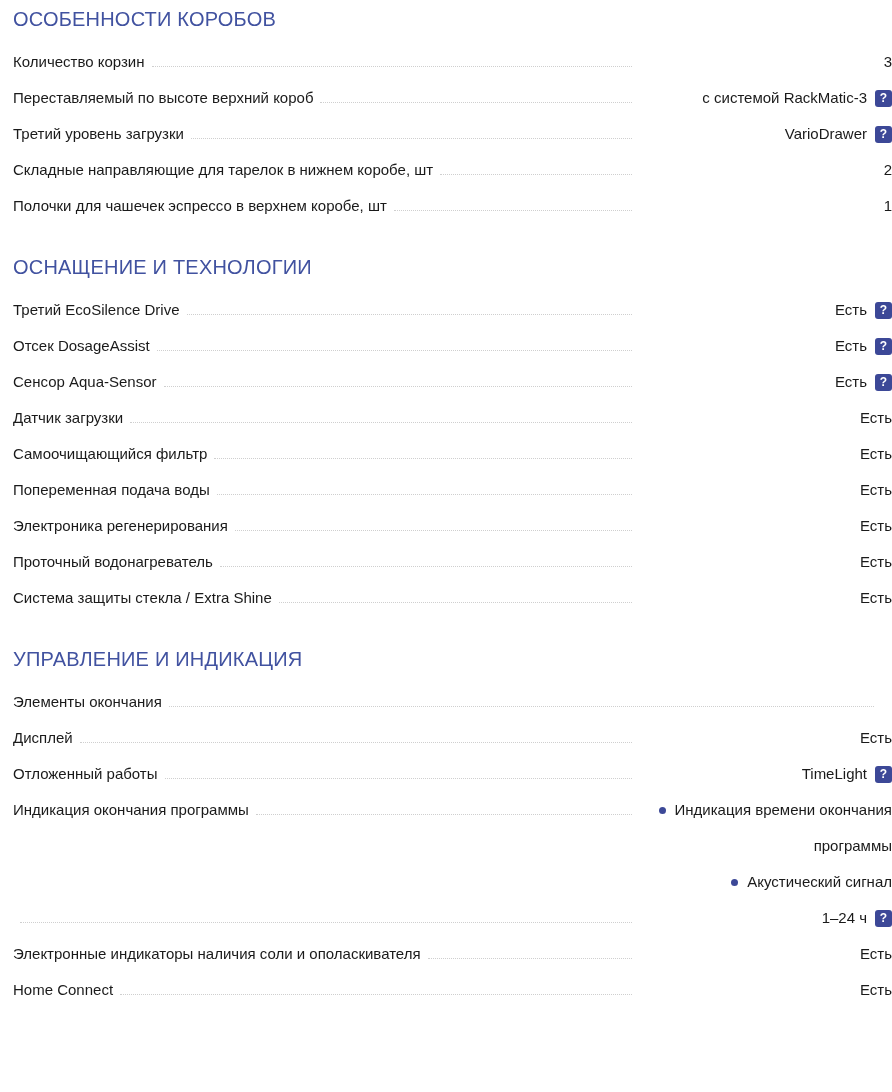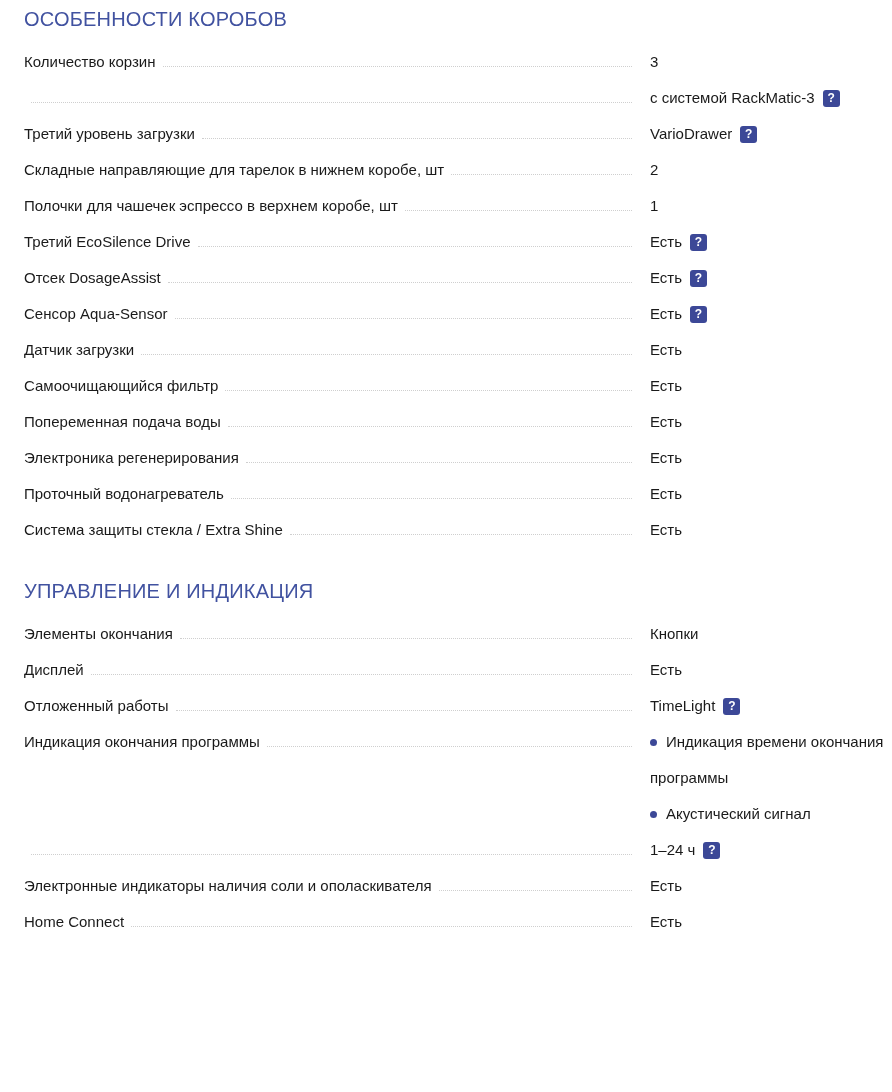--- a/index.html
+++ b/index.html
@@ -13,37 +13,38 @@
   html,body{background:#ffffff;}
   body{
     width:892px;
     min-height:1092px;
     font-family:"Liberation Sans","DejaVu Sans",sans-serif;
     font-size:15px;
     color:var(--text-color);
     -webkit-font-smoothing:antialiased;
   }
   .page{
-    padding:6px 0 20px 24px;
+    padding:6px 0 20px 13px;
     width:892px;
   }
   h2.section-title{
     color:var(--heading-color);
     font-size:20px;
     font-weight:400;
     line-height:26px;
     letter-spacing:.2px;
     margin:30px 0 12px 0;
   }
   section.section:first-of-type h2.section-title{margin-top:0;}
   .row{
     display:flex;
     align-items:baseline;
     min-height:36px;
     line-height:36px;
+    text-align:right;
   }
   .row .label{
     flex:0 1 auto;
     white-space:nowrap;
   }
   .row .leader{
     flex:1 1 auto;
     min-width:20px;
     border-bottom:1px dotted var(--leader-color);
     margin:0 18px 0 7px;
@@ -84,40 +85,42 @@
 
 <div class="page">
     <section class="section">
       <h2 class="section-title">ОСОБЕННОСТИ КОРОБОВ</h2>
       <div class="row">
         <span class="label">Количество корзин</span>
         <span class="leader"></span>
         <div class="value"><span class="value-text">3</span></div>
       </div>
       <div class="row">
+        <span class="label">Переставляемый по высоте верхний короб</span>
         <span class="leader"></span>
         <div class="value"><span class="value-text">с системой RackMatic-3</span><span class="help">?</span></div>
       </div>
       <div class="row">
         <span class="label">Третий уровень загрузки</span>
         <span class="leader"></span>
         <div class="value"><span class="value-text">VarioDrawer</span><span class="help">?</span></div>
       </div>
       <div class="row">
         <span class="label">Складные направляющие для тарелок в нижнем коробе, шт</span>
         <span class="leader"></span>
         <div class="value"><span class="value-text">2</span></div>
       </div>
       <div class="row">
         <span class="label">Полочки для чашечек эспрессо в верхнем коробе, шт</span>
         <span class="leader"></span>
         <div class="value"><span class="value-text">1</span></div>
       </div>
     </section>
     <section class="section">
+      <h2 class="section-title">ОСНАЩЕНИЕ И ТЕХНОЛОГИИ</h2>
       <div class="row">
         <span class="label">Третий EcoSilence Drive</span>
         <span class="leader"></span>
         <div class="value"><span class="value-text">Есть</span><span class="help">?</span></div>
       </div>
       <div class="row">
         <span class="label">Отсек DosageAssist</span>
         <span class="leader"></span>
         <div class="value"><span class="value-text">Есть</span><span class="help">?</span></div>
       </div>
@@ -155,21 +158,20 @@
         <span class="label">Система защиты стекла / Extra Shine</span>
         <span class="leader"></span>
         <div class="value"><span class="value-text">Есть</span></div>
       </div>
     </section>
     <section class="section">
       <h2 class="section-title">УПРАВЛЕНИЕ И ИНДИКАЦИЯ</h2>
       <div class="row">
         <span class="label">Элементы окончания</span>
         <span class="leader"></span>
-        <div class="value"><span class="value-text">Кнопки</span></div>
       </div>
       <div class="row">
         <span class="label">Дисплей</span>
         <span class="leader"></span>
         <div class="value"><span class="value-text">Есть</span></div>
       </div>
       <div class="row">
         <span class="label">Отложенный работы</span>
         <span class="leader"></span>
         <div class="value"><span class="value-text">TimeLight</span><span class="help">?</span></div>

